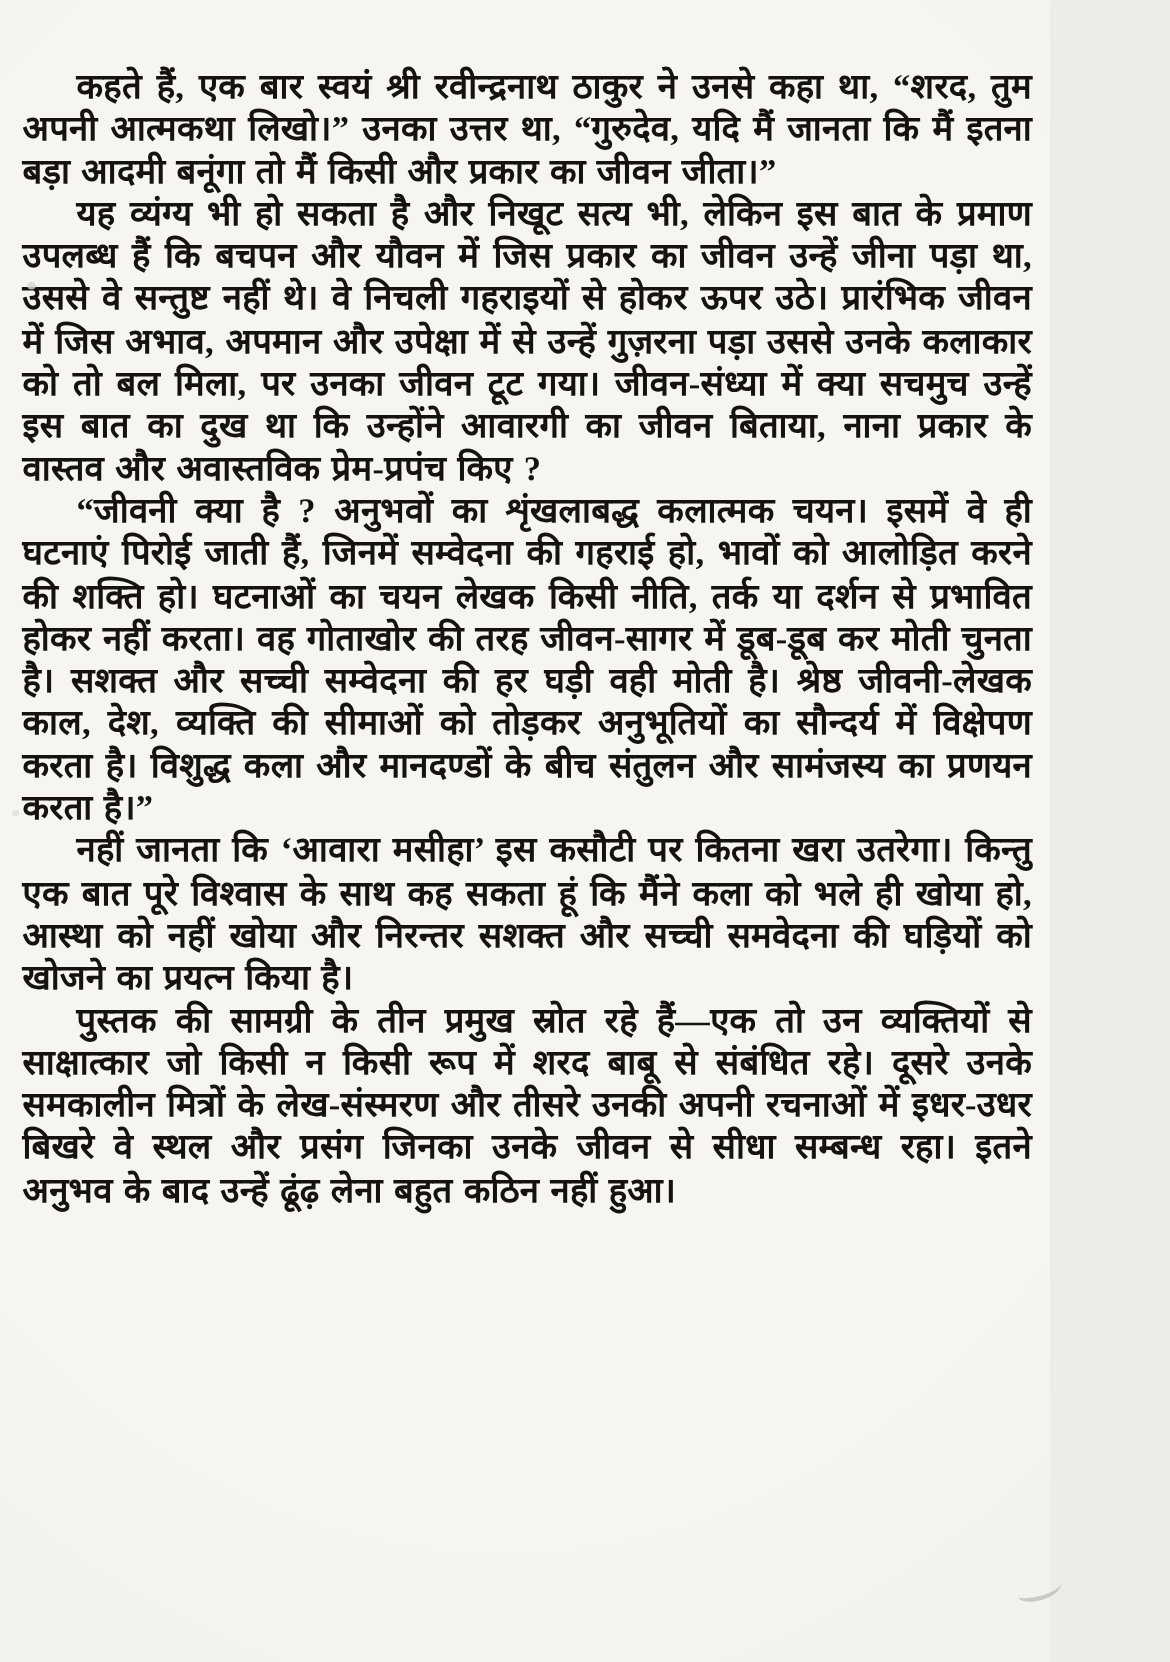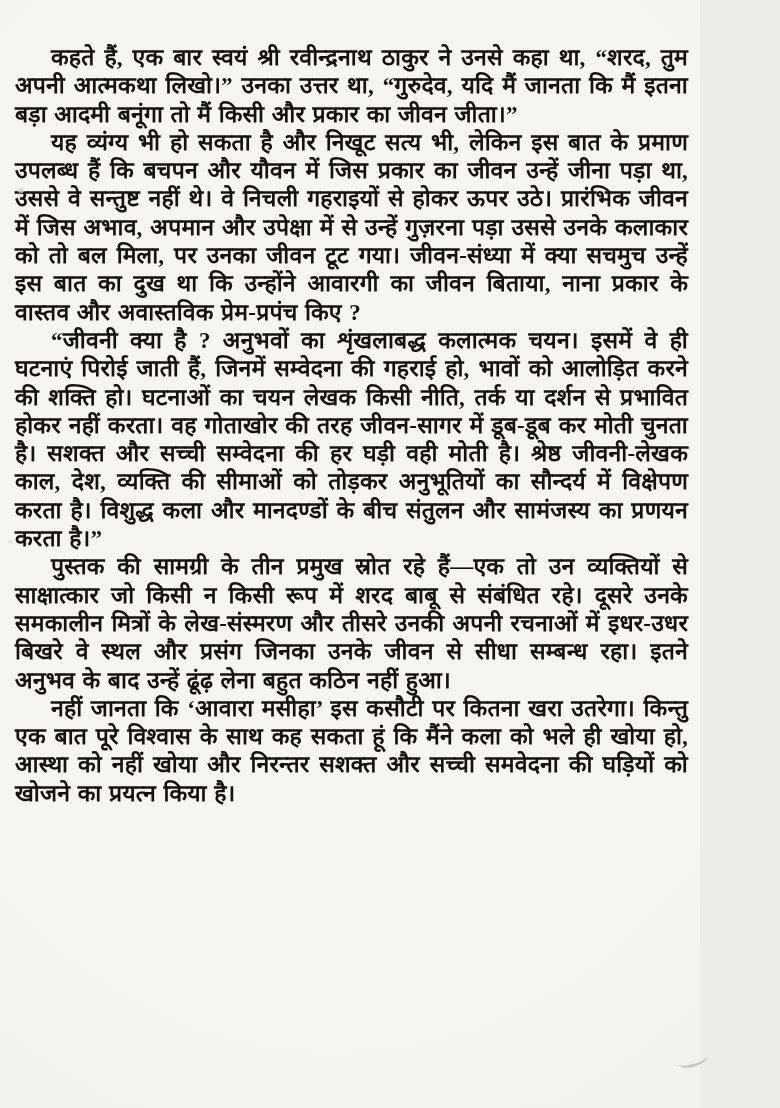--- a/index.html
+++ b/index.html
@@ -57,19 +57,19 @@
   .speck-b { left: 8px; top: 540px; width: 5px; height: 4px; opacity: .6; }
 </style>
 </head>
 <body>
 
 <div class="page">
   <div class="text-block">
     <p>कहते हैं, एक बार स्वयं श्री रवीन्द्रनाथ ठाकुर ने उनसे कहा था, “शरद, तुम अपनी आत्मकथा लिखो।” उनका उत्तर था, “गुरुदेव, यदि मैं जानता कि मैं इतना बड़ा आदमी बनूंगा तो मैं किसी और प्रकार का जीवन जीता।”</p>
     <p>यह व्यंग्य भी हो सकता है और निखूट सत्य भी, लेकिन इस बात के प्रमाण उपलब्ध हैं कि बचपन और यौवन में जिस प्रकार का जीवन उन्हें जीना पड़ा था, उससे वे सन्तुष्ट नहीं थे। वे निचली गहराइयों से होकर ऊपर उठे। प्रारंभिक जीवन में जिस अभाव, अपमान और उपेक्षा में से उन्हें गुज़रना पड़ा उससे उनके कलाकार को तो बल मिला, पर उनका जीवन टूट गया। जीवन-संध्या में क्या सचमुच उन्हें इस बात का दुख था कि उन्होंने आवारगी का जीवन बिताया, नाना प्रकार के वास्तव और अवास्तविक प्रेम-प्रपंच किए ?</p>
     <p>“जीवनी क्या है ? अनुभवों का शृंखलाबद्ध कलात्मक चयन। इसमें वे ही घटनाएं पिरोई जाती हैं, जिनमें सम्वेदना की गहराई हो, भावों को आलोड़ित करने की शक्ति हो। घटनाओं का चयन लेखक किसी नीति, तर्क या दर्शन से प्रभावित होकर नहीं करता। वह गोताखोर की तरह जीवन-सागर में डूब-डूब कर मोती चुनता है। सशक्त और सच्ची सम्वेदना की हर घड़ी वही मोती है। श्रेष्ठ जीवनी-लेखक काल, देश, व्यक्ति की सीमाओं को तोड़कर अनुभूतियों का सौन्दर्य में विक्षेपण करता है। विशुद्ध कला और मानदण्डों के बीच संतुलन और सामंजस्य का प्रणयन करता है।”</p>
+    <p>नहीं जानता कि ‘आवारा मसीहा’ इस कसौटी पर कितना खरा उतरेगा। किन्तु एक बात पूरे विश्वास के साथ कह सकता हूं कि मैंने कला को भले ही खोया हो, आस्था को नहीं खोया और निरन्तर सशक्त और सच्ची समवेदना की घड़ियों को खोजने का प्रयत्न किया है।</p>
     <p>पुस्तक की सामग्री के तीन प्रमुख स्रोत रहे हैं—एक तो उन व्यक्तियों से साक्षात्कार जो किसी न किसी रूप में शरद बाबू से संबंधित रहे। दूसरे उनके समकालीन मित्रों के लेख-संस्मरण और तीसरे उनकी अपनी रचनाओं में इधर-उधर बिखरे वे स्थल और प्रसंग जिनका उनके जीवन से सीधा सम्बन्ध रहा। इतने अनुभव के बाद उन्हें ढूंढ़ लेना बहुत कठिन नहीं हुआ।</p>
-    <p>नहीं जानता कि ‘आवारा मसीहा’ इस कसौटी पर कितना खरा उतरेगा। किन्तु एक बात पूरे विश्वास के साथ कह सकता हूं कि मैंने कला को भले ही खोया हो, आस्था को नहीं खोया और निरन्तर सशक्त और सच्ची समवेदना की घड़ियों को खोजने का प्रयत्न किया है।</p>
   </div>
   <div class="smudge"></div>
   <div class="speck-a"></div>
   <div class="speck-b"></div>
 </div>
 
 </body></html>

